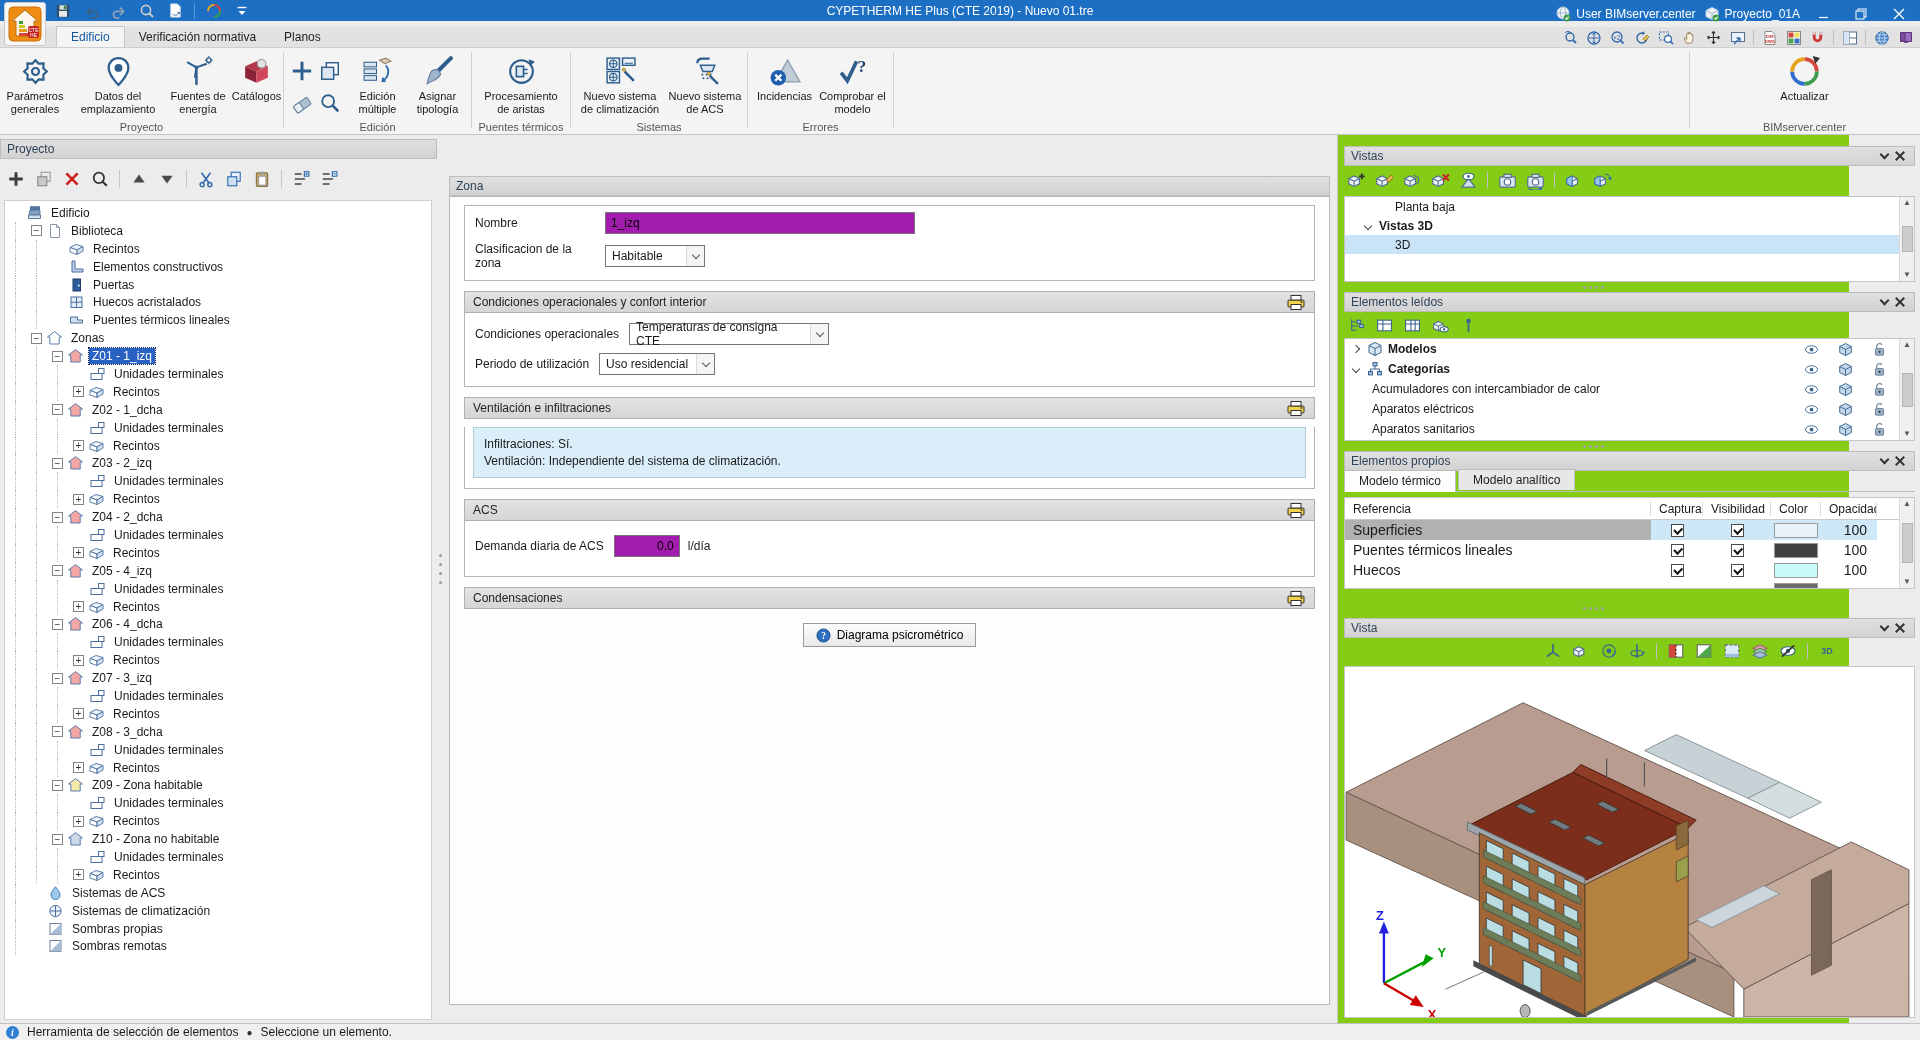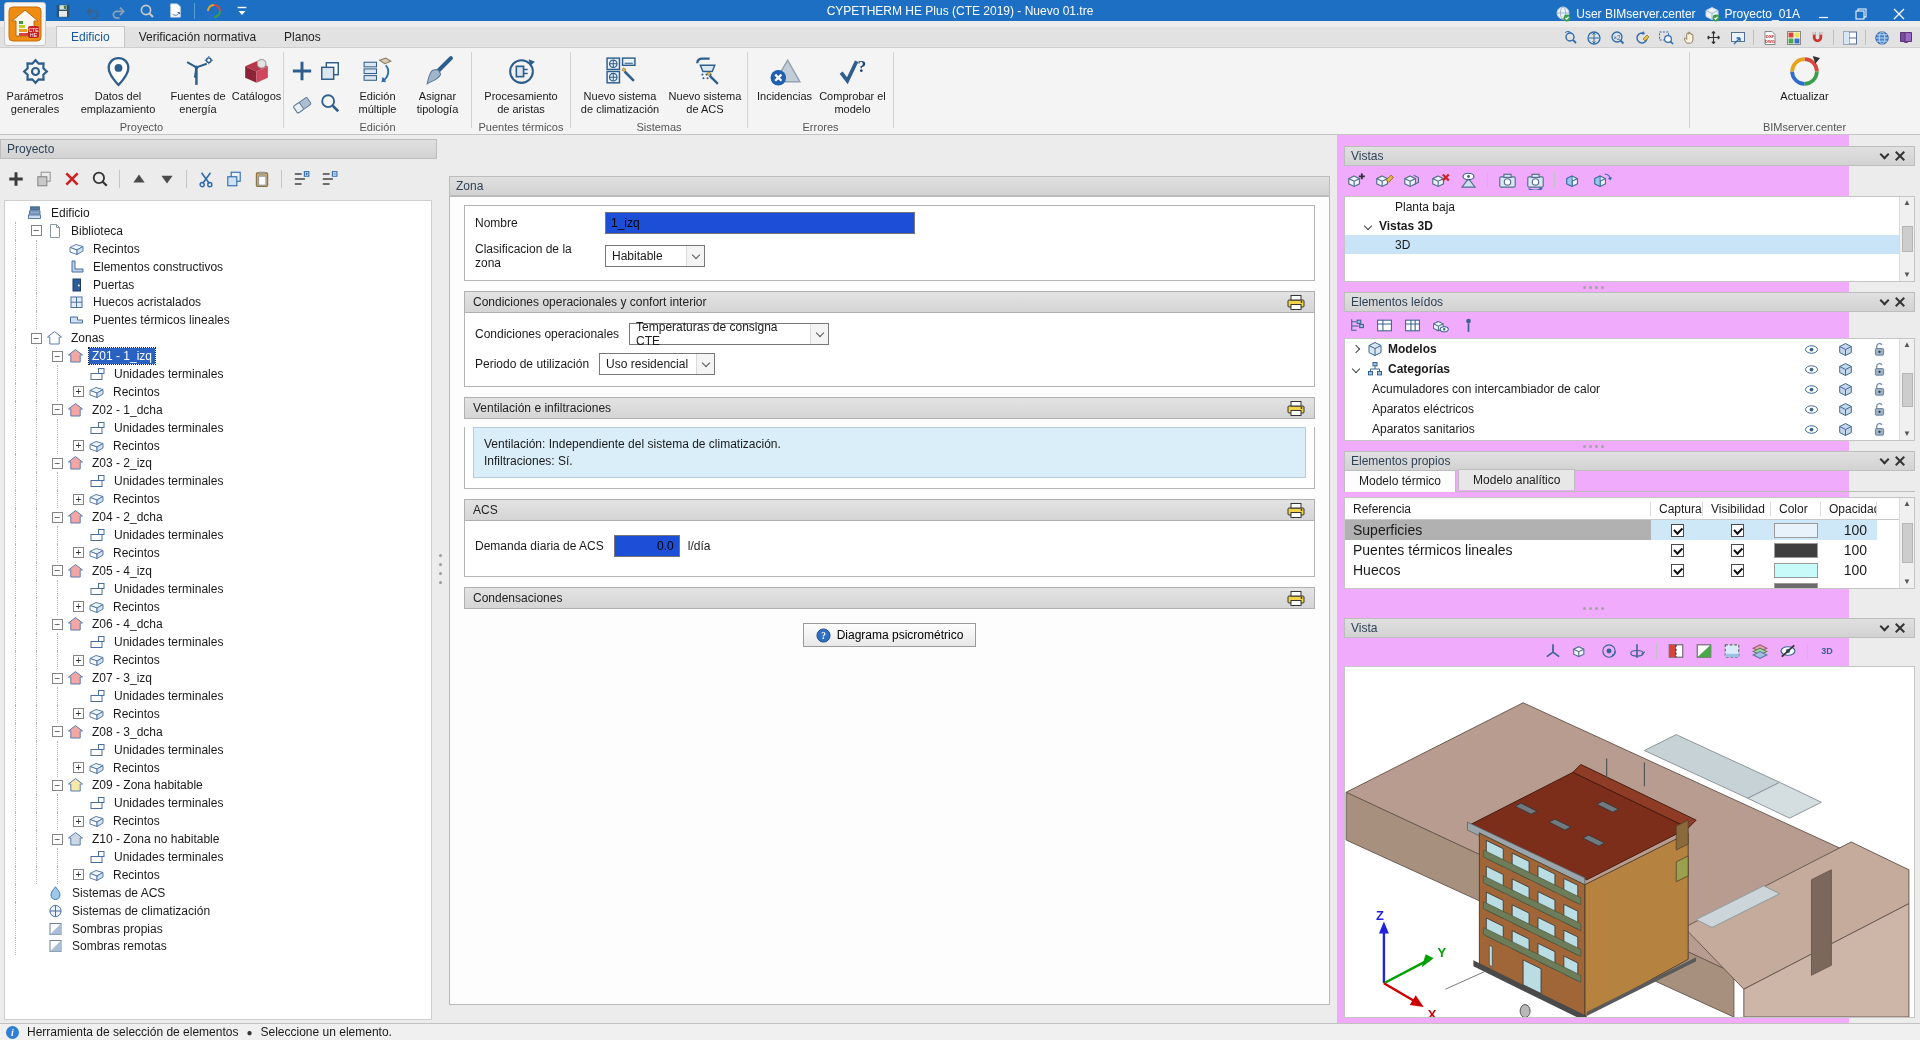--- a/index.html
+++ b/index.html
@@ -57,33 +57,33 @@
 .tlabel{font-size:12px;padding:1px 3px}
 .tlabel.sel{background:#2a62c4;color:#fff;outline:1px dotted #09244d}
 
 #zona-head{left:449px;top:176px;width:881px}
 #canvas{position:absolute;left:449px;top:196px;width:881px;height:809px;background:#fdfdfd;border:1px solid #b9b9b9;padding:8px 14px}
 .gbox{border:1px solid #b4b4b4;background:#fff;position:relative;margin-bottom:10px}
 .shead{height:22px;background:linear-gradient(#e3e3e3,#d5d5d5);border:1px solid #b0b0b0;display:flex;align-items:center;padding:0 8px;font-size:12px;color:#222;margin-bottom:0}
 .shead .sp{flex:1}
 .frow{display:flex;align-items:center;padding:6px 10px 2px}
 .flabel{font-size:12px;margin-right:10px}
-.tinput{height:22px;border:1px solid #767676;background:#1d4ed8;font-size:12px;padding:0 5px;font-family:"Liberation Sans",sans-serif}
+.tinput{height:22px;border:1px solid #767676;background:#a21caf;font-size:12px;padding:0 5px;font-family:"Liberation Sans",sans-serif}
 .combo{height:22px;border:1px solid #767676;background:#fff;display:flex;align-items:center;font-size:12px}
 .combo .cval{padding:0 6px;flex:1}
 .combo .carr{width:18px;height:100%;display:flex;align-items:center;justify-content:center;border-left:1px solid #d9d9d9;background:#f4f4f4}
 .carr i{width:6px;height:6px;border-left:1.6px solid #555;border-bottom:1.6px solid #555;transform:rotate(-45deg);margin-top:-2px}
 .infobox{margin:8px 8px 10px;background:#d9eef8;border:1px solid #b5cdd9;padding:6px 10px;font-size:12px}
 .infobox div{margin:3px 0}
 .printer{width:20px;height:16px}
 #diag-btn{display:flex;align-items:center;gap:6px;margin:14px auto 6px;height:24px;padding:0 12px;background:linear-gradient(#fdfdfd,#e8e8e8);border:1px solid #9a9a9a;font-size:12px;font-family:"Liberation Sans",sans-serif;width:max-content}
 .grip-v{position:absolute;left:437px;top:552px;width:6px;height:34px;display:flex;flex-direction:column;align-items:center;justify-content:space-between;padding:2px 0}
 .grip-v i{width:3px;height:3px;border-radius:50%;background:#9a9a9a}
 
-#rightcol{position:absolute;left:1337px;top:135px;width:512px;height:888px;background:#f0abfc;border-left:1px solid #c8c8c8}
+#rightcol{position:absolute;left:1337px;top:135px;width:512px;height:888px;background:#84cc16;border-left:1px solid #c8c8c8}
 .rp-head{position:absolute;left:6px;width:571px}
 .rp-toolbar{position:absolute;left:6px;display:flex;align-items:center;gap:4px}
 .rtbtn{width:24px;height:22px;display:flex;align-items:center;justify-content:center}
 .rtsep{width:1px;height:16px;background:#c2c2c2;margin:0 3px}
 .listbox{position:absolute;left:6px;width:571px;background:#fff;border:1px solid #c5c5c5;overflow:hidden}
 .vrow{display:flex;align-items:center;height:19px;font-size:12px;padding-left:6px}
 .vrow.selected{background:#c9e3f7}
 .vrow.b{font-weight:bold}
 .chv-r{width:6px;height:6px;border-right:1.8px solid #444;border-top:1.8px solid #444;transform:rotate(45deg);margin:0 8px 0 4px;flex:none}
 .chv-d{width:6px;height:6px;border-left:1.8px solid #444;border-bottom:1.8px solid #444;transform:rotate(-45deg);margin:0 8px 0 4px;flex:none}
@@ -1278,22 +1278,22 @@
 
   <div class="shead">
     <span>Ventilación e infiltraciones</span>
       <span class="sp"></span>
     <svg class="printer">
         <use href="#printer-g"></use>
       </svg>
   </div>
   <div class="gbox" style="height:62px;border-top:none">
     <div class="infobox">
+      <div>Infiltraciones: Sí.</div>
       <div>Ventilación: Independiente del sistema de climatización.</div>
-      <div>Infiltraciones: Sí.</div>
     </div>
   </div>
 
   <div class="shead">
     <span>ACS</span>
       <span class="sp"></span>
     <svg class="printer">
         <use href="#printer-g"></use>
       </svg>
   </div>

